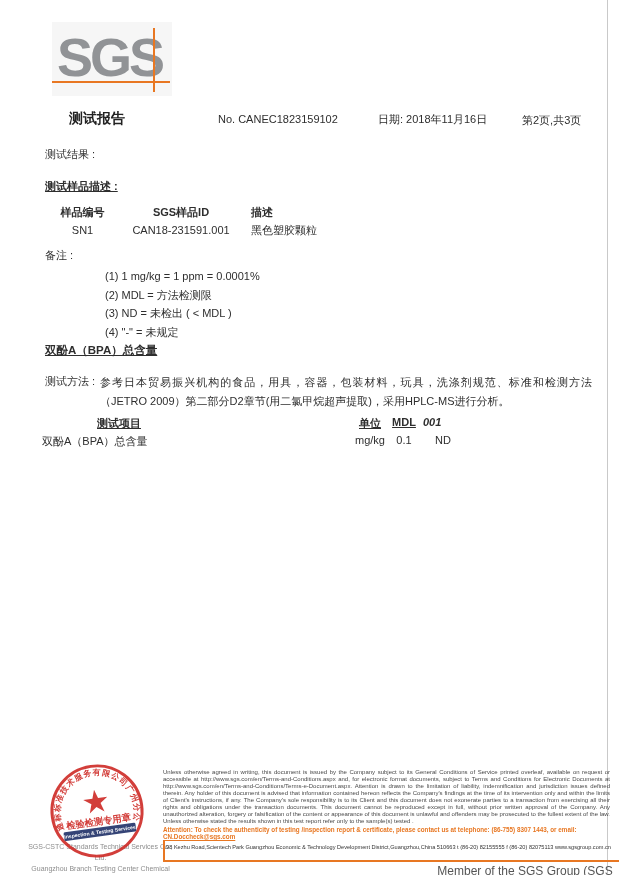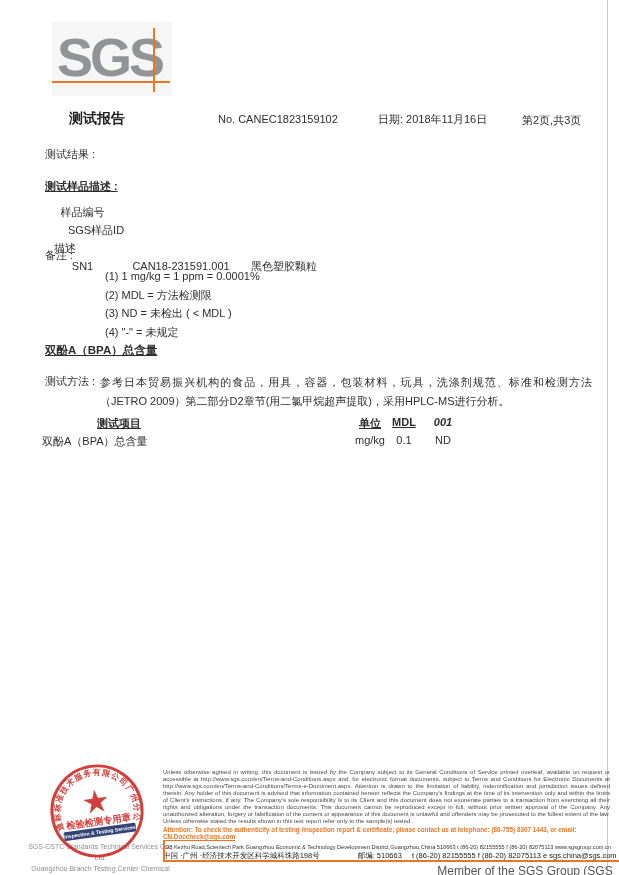--- a/index.html
+++ b/index.html
@@ -68,21 +68,21 @@
     font-size: 11px; font-weight: 700; text-decoration: underline;
   }
   .sample-table {
     position: absolute; left: 40px; top: 203px; width: 420px;
     font-size: 11px;
   }
   .sample-table .row { display: flex; line-height: 18px; }
   .sample-table .c1 { width: 85px; text-align: center; }
   .sample-table .c2 { width: 112px; text-align: center; }
   .sample-table .c3 { padding-left: 14px; text-align: left; }
-  .sample-table .hdr { font-weight: 400; flex-direction: column; }
+  .sample-table .hdr { font-weight: 700; }
 
   .notes-label {
     position: absolute; left: 45px; top: 248px;
     font-size: 11px;
   }
   .notes-list {
     position: absolute; left: 105px; top: 267px;
     font-size: 11px; line-height: 18.5px;
   }
 
@@ -100,21 +100,21 @@
   }
 
   
   .result-table {
     position: absolute; left: 0; top: 416px; width: 520px; font-size: 11px;
   }
   .rt-row { position: relative; height: 18px; }
   .rt-item-h { position: absolute; left: 58px; font-weight: 700; text-decoration: underline; margin-left: 39px; }
   .rt-unit-h { position: absolute; left: 345px; width: 50px; text-align: center; font-weight: 700; text-decoration: underline; }
   .rt-mdl-h  { position: absolute; left: 384px; width: 40px; text-align: center; font-weight: 700; text-decoration: underline; }
-  .rt-val-h  { position: absolute; left: 423px; width: 40px; text-align: center; font-weight: 700; font-style: italic; }
+  .rt-val-h  { position: absolute; left: 423px; width: 40px; font-weight: 700; font-style: italic; }
   .rt-item { position: absolute; left: 42px; }
   .rt-unit { position: absolute; left: 345px; width: 50px; text-align: center; }
   .rt-mdl  { position: absolute; left: 384px; width: 40px; text-align: center; }
   .rt-val  { position: absolute; left: 423px; width: 40px; text-align: center; }
 
   
   .company-lines {
     position: absolute; left: 28px; top: 841px; width: 145px;
     font-size: 7px; line-height: 11px; color: #8d8d8d; text-align: center;
   }
@@ -233,23 +233,18 @@
     <rect x="13" y="67" width="74" height="9" rx="1.5" fill="#24356b"></rect>
     <text x="50" y="73.5" text-anchor="middle" font-size="5.2" font-weight="bold" fill="#ffffff">Inspection &amp; Testing Services</text>
   </svg>
 
   <div class="legal-block">
     <div class="legal-text">Unless otherwise agreed in writing, this document is issued by the Company subject to its General Conditions of Service printed overleaf, available on request or accessible at http://www.sgs.com/en/Terms-and-Conditions.aspx and, for electronic format documents, subject to Terms and Conditions for Electronic Documents at http://www.sgs.com/en/Terms-and-Conditions/Terms-e-Document.aspx. Attention is drawn to the limitation of liability, indemnification and jurisdiction issues defined therein. Any holder of this document is advised that information contained hereon reflects the Company's findings at the time of its intervention only and within the limits of Client's instructions, if any. The Company's sole responsibility is to its Client and this document does not exonerate parties to a transaction from exercising all their rights and obligations under the transaction documents. This document cannot be reproduced except in full, without prior written approval of the Company. Any unauthorized alteration, forgery or falsification of the content or appearance of this document is unlawful and offenders may be prosecuted to the fullest extent of the law. Unless otherwise stated the results shown in this test report refer only to the sample(s) tested .</div>
     <div class="attention-text">
       <span>Attention: To check the authenticity of testing /inspection report &amp; certificate, please contact us at telephone: (86-755) 8307 1443, or email: </span><span class="attention-email">CN.Doccheck@sgs.com</span>
     </div>
     <div class="address-en">198 Kezhu Road,Scientech Park Guangzhou Economic &amp; Technology Development District,Guangzhou,China 510663   t (86-20) 82155555   f (86-20) 82075113   www.sgsgroup.com.cn</div>
-    <div class="address-cn">
-      <span>中国 ·广州 ·经济技术开发区科学城科珠路198号</span>
-      <span style="margin-left:28px;">邮编: 510663</span>
-      <span>t (86-20) 82155555   f (86-20) 82075113   e sgs.china@sgs.com</span>
-    </div>
   </div>
 
   <div class="footer-vtick"></div>
   <div class="footer-hline"></div>
   <div class="member-text">Member of the SGS Group (SGS SA)</div>
 </div>
 
 </body></html>

